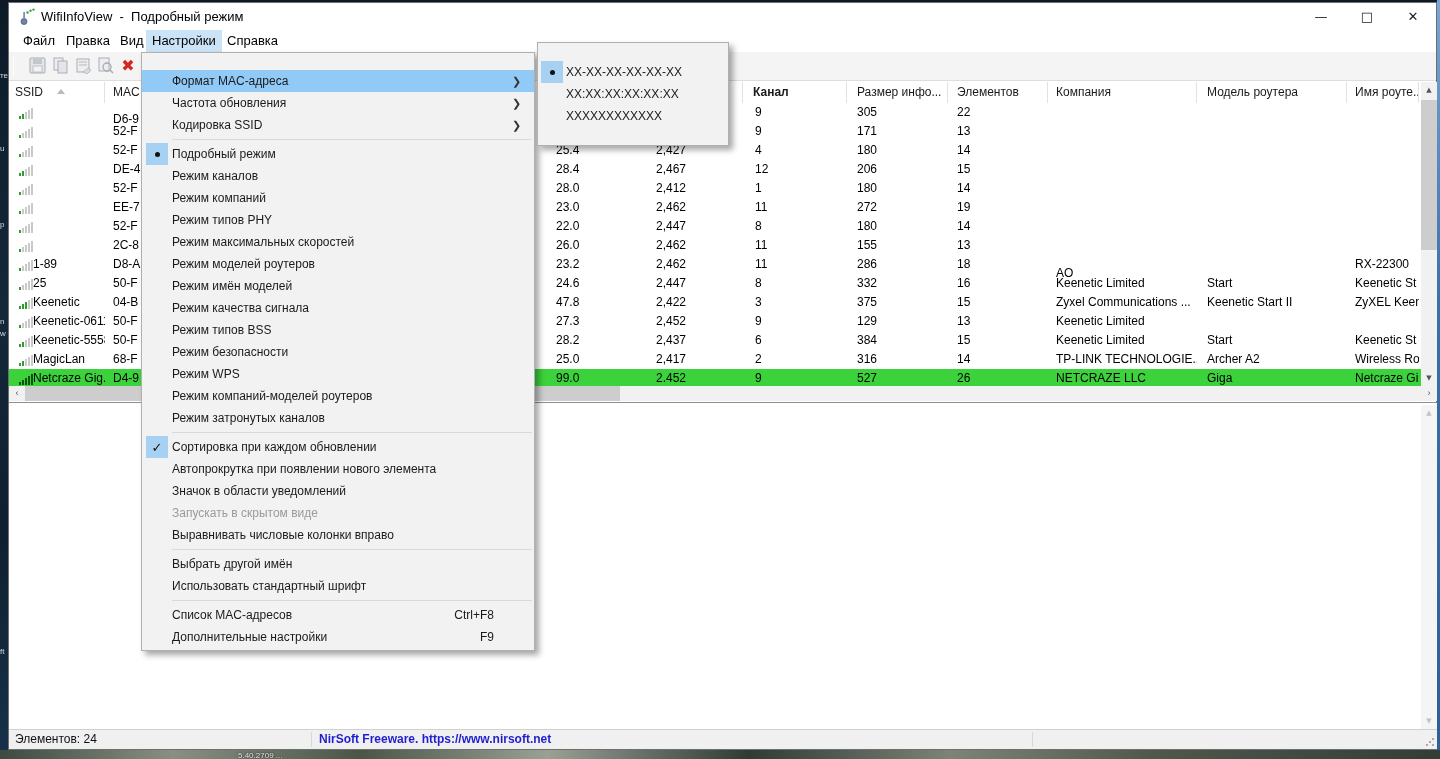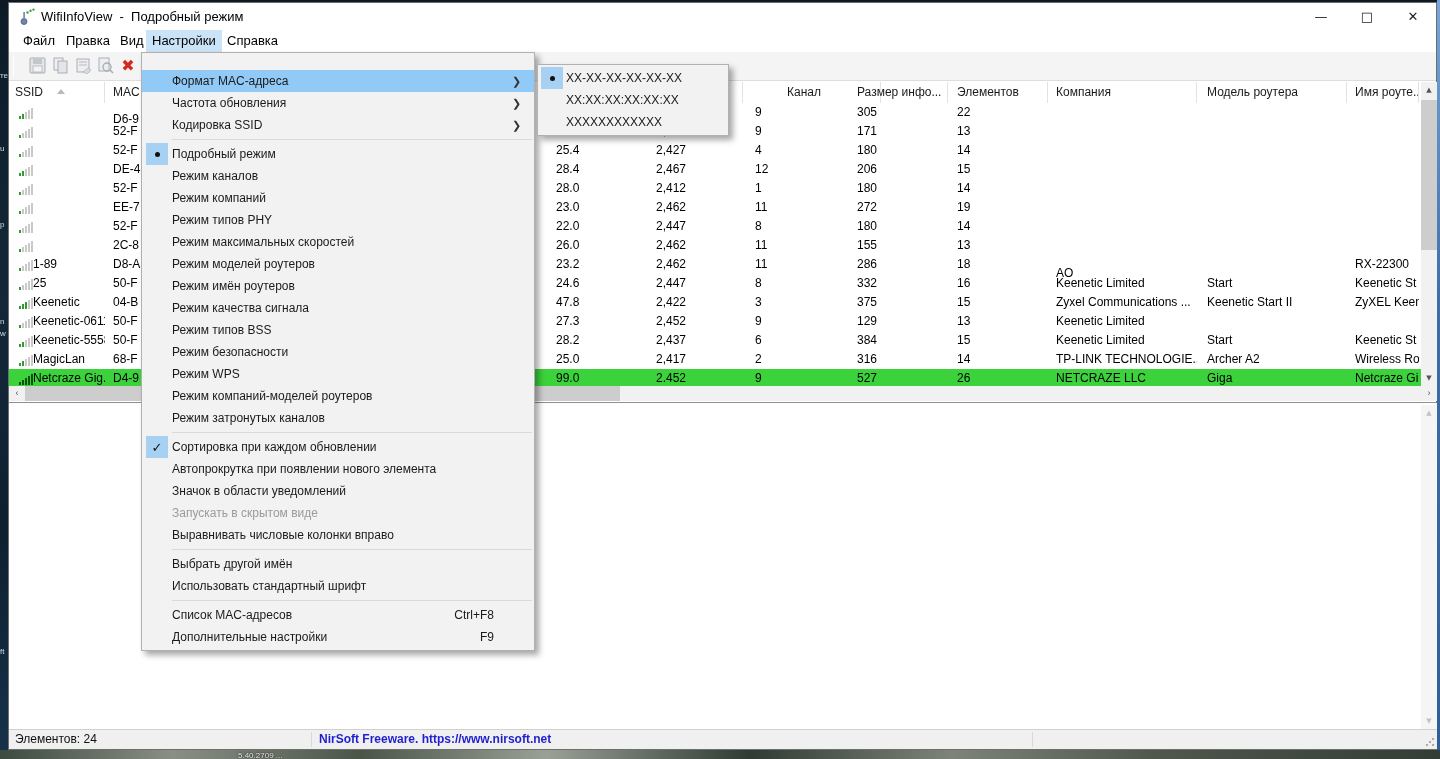--- a/index.html
+++ b/index.html
@@ -92,22 +92,22 @@
   .glyph-box { width:22px; height:22px; background:var(--sel-square); display:flex; align-items:center; justify-content:center; }
   .radio-dot { width:5px; height:5px; border-radius:50%; background:#111; }
   .check-mark { font-size:13px; color:#111; font-family:"DejaVu Sans",sans-serif; }
   .menu-item .lbl { flex:1; color:#1a1a1a; }
   .menu-item .shortcut { margin-right:18px; color:#1a1a1a; }
   .menu-item .arrow { width:22px; text-align:left; color:#333; font-size:11px; font-family:"DejaVu Sans",sans-serif; }
   .menu-item.hl { background:var(--menu-hl);margin-top:15px; }
   .menu-item.disabled .lbl { color:#9b9b9b; }
   .menu-sep { height:1px; background:#d9d9d9; margin:3px 2px 3px 30px; }
 
-  .submenu-popup { position:absolute; left:537px; top:64px; width:192px; background:#f2f2f2;
-    border:1px solid #b0b0b0; padding:2px 0; box-shadow:4px 4px 6px rgba(0,0,0,0.35); z-index:51; }
+  .submenu-popup { position:absolute; left:537px; top:42px; width:192px; background:#f2f2f2;
+    border:1px solid #b0b0b0; padding:18px 0; box-shadow:4px 4px 6px rgba(0,0,0,0.35); z-index:51; }
   .submenu-popup .menu-item .gutter { width:28px; }
 </style>
 </head>
 <body>
 
 <div class="screen">
 
   <div class="desk-right"></div>
   <div class="desk-bottom"></div>
   <div class="wallpaper-text">5.40.2709 ...</div>
@@ -182,21 +182,21 @@
         <span class="z">Z</span>
       </span>
   </div>
 
   <div class="listview-bg"></div>
   <div class="lv-header" id="lvheader">
       <div class="hcell" style="left: 0px; width: 96px; padding-left: 6px;"><span>SSID</span><span class="sort-tri"></span></div>
       <div class="hcell" style="left: 96px; width: 60px; padding-left: 8px;"><span>MAC</span></div>
       <div class="hcell" style="left: 539px; width: 100px; padding-left: 8px;"><span></span></div>
       <div class="hcell" style="left: 639px; width: 95px; padding-left: 8px;"><span></span></div>
-      <div class="hcell" style="left: 768px; width: 104px; padding-left: 10px;"><span>Канал</span></div>
+      <div class="hcell" style="left: 734px; width: 104px; padding-left: 10px; font-weight: bold;"><span>Канал</span></div>
       <div class="hcell" style="left: 838px; width: 101px; padding-left: 10px;"><span>Размер инфо...</span></div>
       <div class="hcell" style="left: 939px; width: 100px; padding-left: 9px;"><span>Элементов</span></div>
       <div class="hcell" style="left: 1039px; width: 149px; padding-left: 8px;"><span>Компания</span></div>
       <div class="hcell" style="left: 1188px; width: 150px; padding-left: 10px;"><span>Модель роутера</span></div>
       <div class="hcell" style="left: 1338px; width: 72px; padding-left: 8px;"><span>Имя роуте...</span></div>
     </div>
   <div id="lvrows">
       <div class="lv-row" style="top: 103px;">
         <span class="sigbars" style="left: 10px;">
           <i class="on" style="height: 3px;"></i>
@@ -521,21 +521,21 @@
         <span class="lbl">Режим максимальных скоростей</span>
         <span class="arrow"></span>
       </div>
       <div class="menu-item">
         <span class="gutter"></span>
         <span class="lbl">Режим моделей роутеров</span>
         <span class="arrow"></span>
       </div>
       <div class="menu-item">
         <span class="gutter"></span>
-        <span class="lbl">Режим имён роутеров</span>
+        <span class="lbl">Режим имён моделей</span>
         <span class="arrow"></span>
       </div>
       <div class="menu-item">
         <span class="gutter"></span>
         <span class="lbl">Режим качества сигнала</span>
         <span class="arrow"></span>
       </div>
       <div class="menu-item">
         <span class="gutter"></span>
         <span class="lbl">Режим типов BSS</span>

